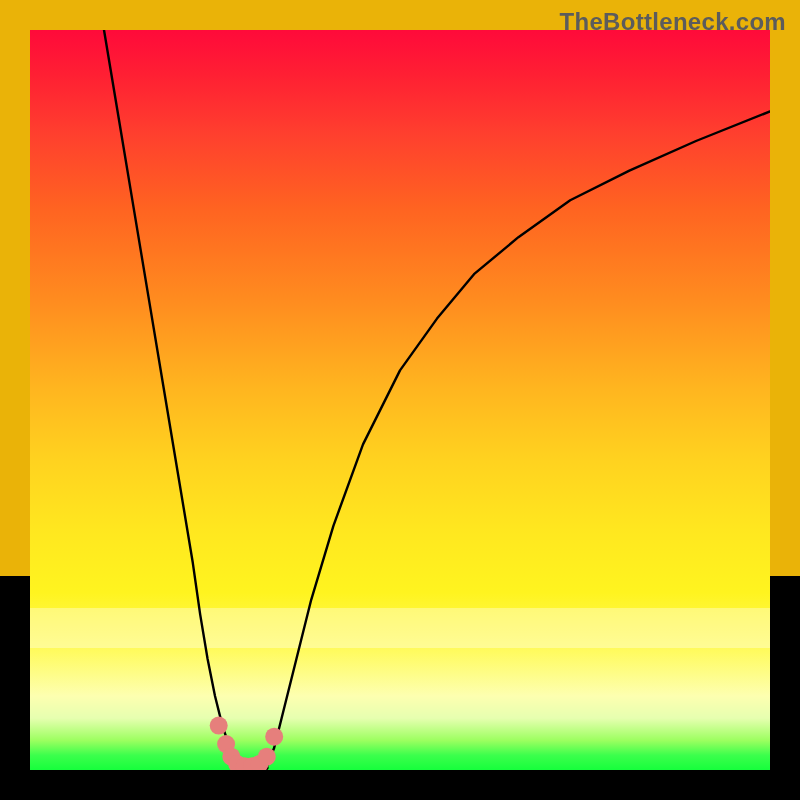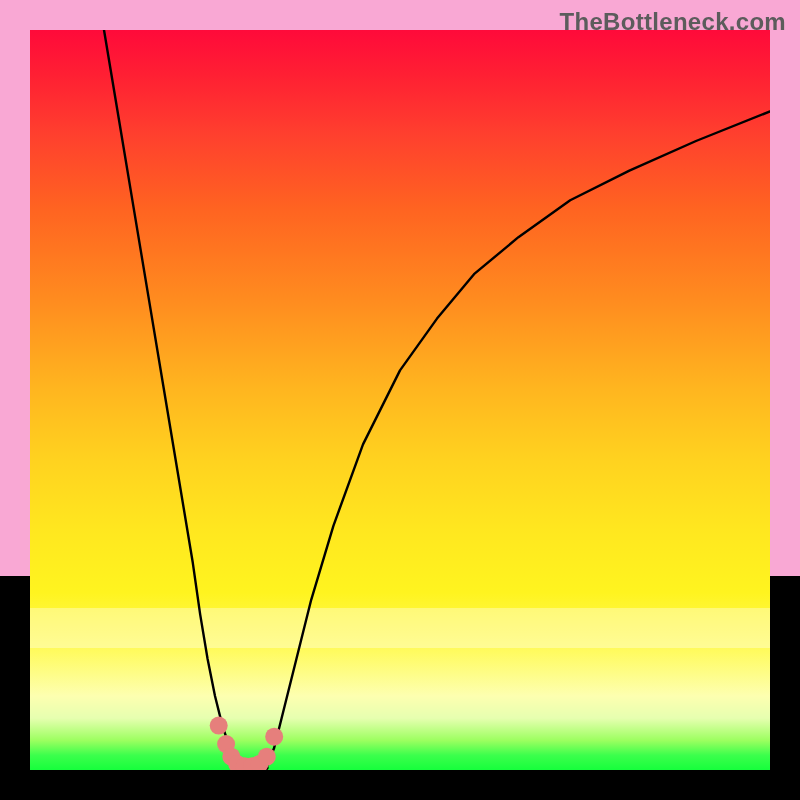--- a/index.html
+++ b/index.html
@@ -8,21 +8,21 @@
     width: 800px;
     height: 800px;
     overflow: hidden;
     background: #000;
     font-family: Arial, Helvetica, sans-serif;
   }
   .frame {
     position: relative;
     width: 800px;
     height: 576px;
-    background: #f9a8d4;
+    background: #eab308;
   }
   .plot {
     position: absolute;
     left: 30px;
     top: 30px;
     width: 740px;
     height: 740px;
     background: linear-gradient(
       to bottom,
       #ff0a3a 0%,

